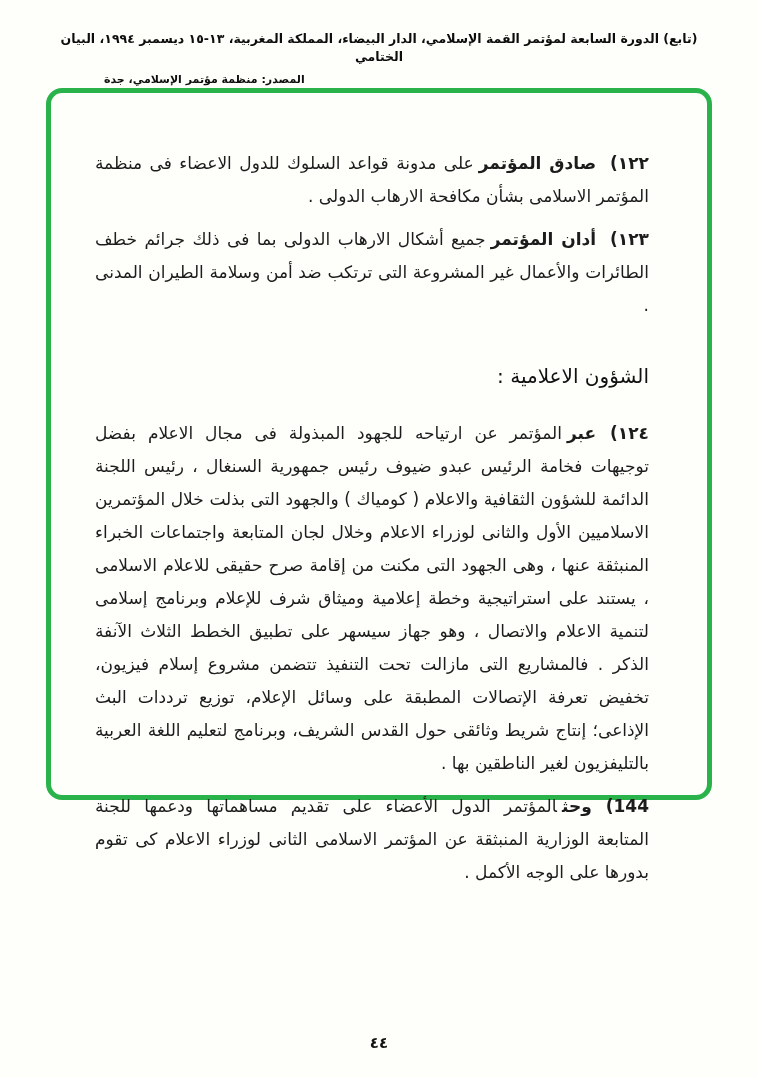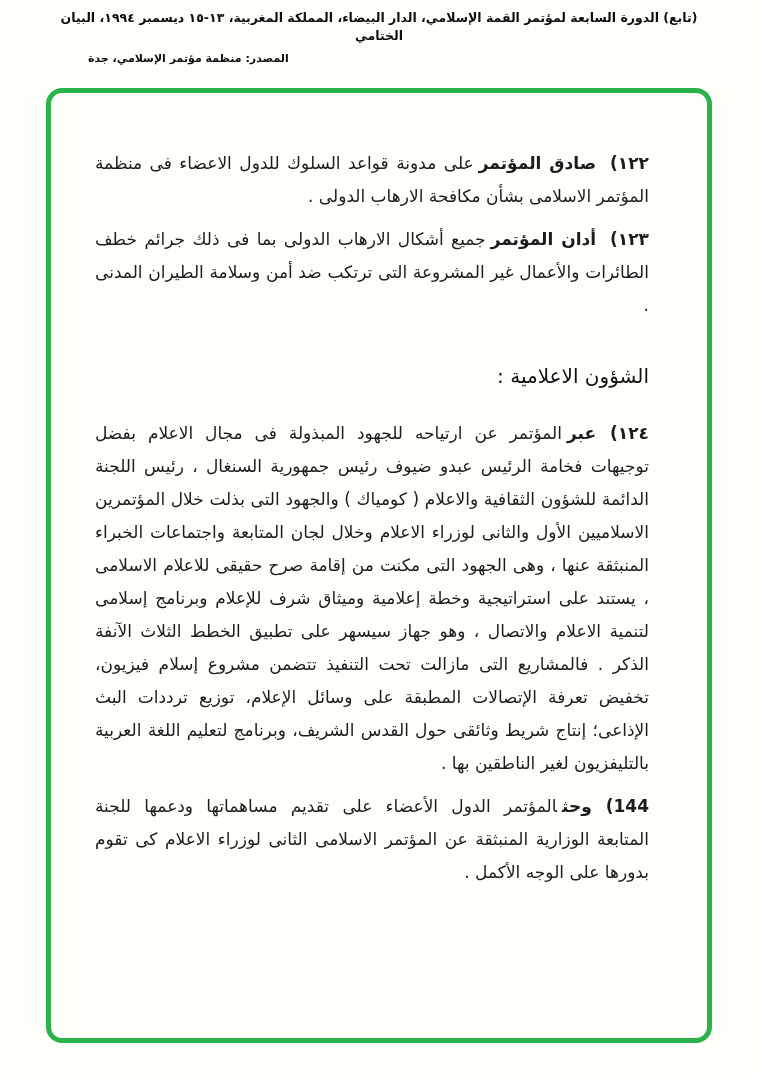--- a/index.html
+++ b/index.html
@@ -9,43 +9,44 @@
     background: #fdfdfa;
     font-family: "DejaVu Sans", "Liberation Sans", sans-serif;
     color: #141414;
   }
   .page {
     position: relative;
     width: 758px; height: 1078px;
     background: #fefefb;
     overflow: hidden;
   }
-  .header { padding-top: 9px; }
+  .header { padding-top: 30px; }
   .header-line1 {
     direction: rtl;
     text-align: center;
     font-size: 12.5px;
     font-weight: bold;
     color: #0d0d0d;
     padding: 0 40px;
     line-height: 18px;
   }
   .source-line {
     direction: rtl;
     text-align: left;
     padding-left: 88px;
     margin-top: 7px;
     font-size: 11px;
     font-weight: bold;
     color: #0d0d0d;
+    margin-left: 16px;
   }
   .frame {
     position: absolute;
     left: 46px; top: 88px;
-    width: 666px; height: 955px;
+    width: 666px; height: 712px;
     border: 5px solid #2bb34b;
     border-radius: 16px;
     background: #fefefb;
   }
   .content {
     position: absolute;
     inset: 0;
     padding: 54px 58px 0 44px;
     direction: rtl;
     text-align: justify;
@@ -108,14 +109,15 @@
         <span class="num">١٢٤)</span><span class="lead">عبر</span><span class="body-text">المؤتمر عن ارتياحه للجهود المبذولة فى مجال الاعلام بفضل توجيهات فخامة الرئيس عبدو ضيوف رئيس جمهورية السنغال ، رئيس اللجنة الدائمة للشؤون الثقافية والاعلام ( كومياك ) والجهود التى بذلت خلال المؤتمرين الاسلاميين الأول والثانى لوزراء الاعلام وخلال لجان المتابعة واجتماعات الخبراء المنبثقة عنها ، وهى الجهود التى مكنت من إقامة صرح حقيقى للاعلام الاسلامى ، يستند على استراتيجية وخطة إعلامية وميثاق شرف للإعلام وبرنامج إسلامى لتنمية الاعلام والاتصال ، وهو جهاز سيسهر على تطبيق الخطط الثلاث الآنفة الذكر . فالمشاريع التى مازالت تحت التنفيذ تتضمن مشروع إسلام فيزيون، تخفيض تعرفة الإتصالات المطبقة على وسائل الإعلام، توزيع ترددات البث الإذاعى؛ إنتاج شريط وثائقى حول القدس الشريف، وبرنامج لتعليم اللغة العربية بالتليفزيون لغير الناطقين بها .</span>
       </div>
 
       <div class="item">
         <span class="num">144)</span><span class="lead">وحث</span><span class="body-text">المؤتمر الدول الأعضاء على تقديم مساهماتها ودعمها للجنة المتابعة الوزارية المنبثقة عن المؤتمر الاسلامى الثانى لوزراء الاعلام كى تقوم بدورها على الوجه الأكمل .</span>
       </div>
 
     </div>
   </div>
 
+  <div class="page-number">٤٤</div>
 
 </div>
 
 </body></html>

